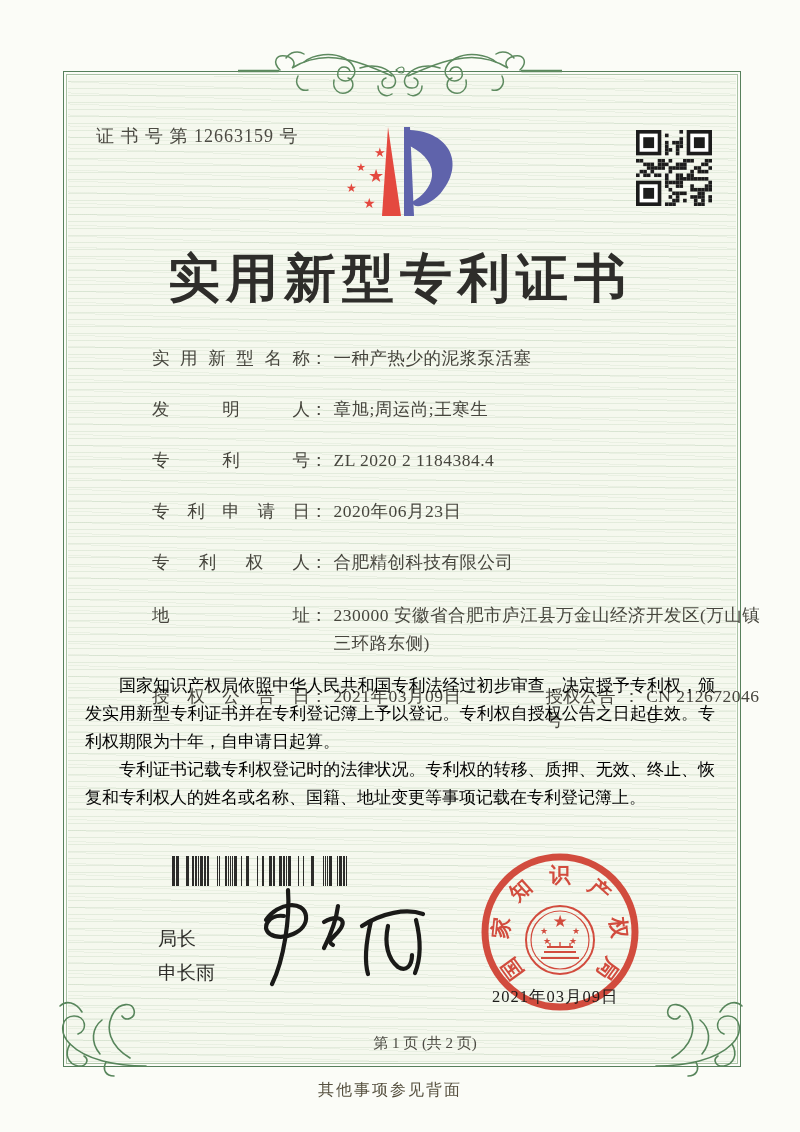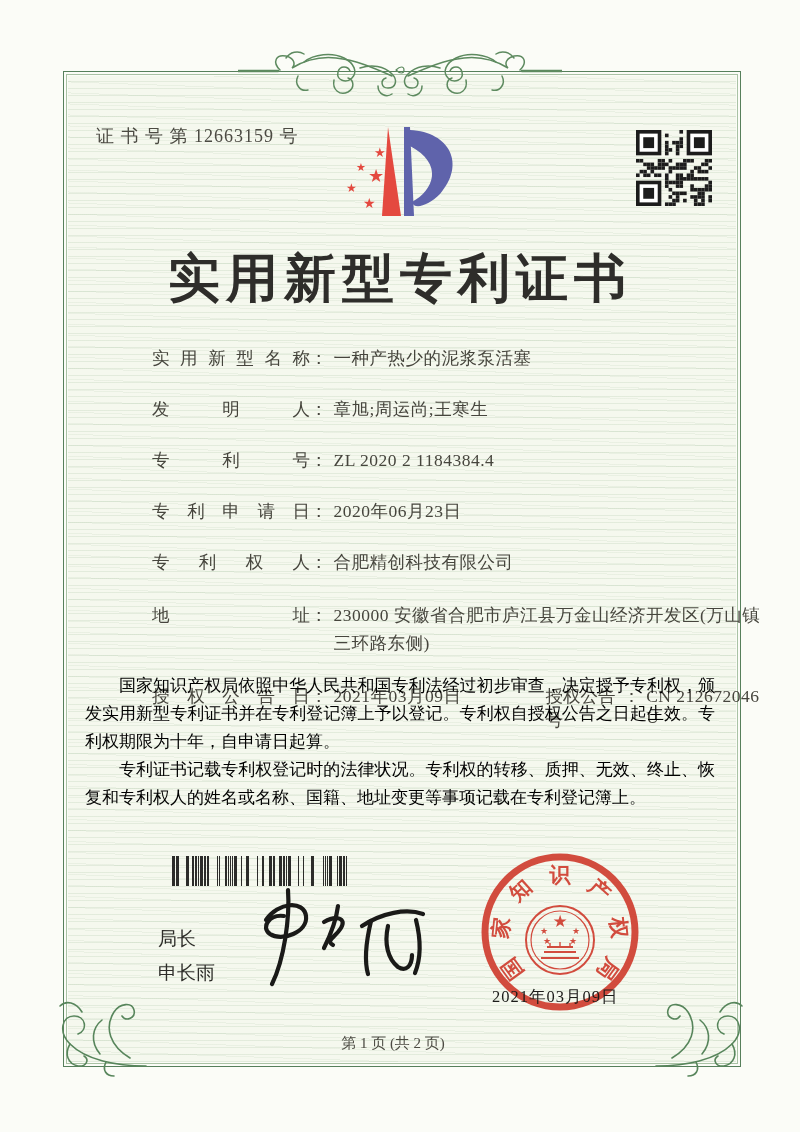--- a/index.html
+++ b/index.html
@@ -46,21 +46,21 @@
     left:85px; top:672px; width:630px; font-size:17px; line-height:28px;
     color:#000000; text-align:justify;
   }
   .bodytext p{ margin:0; text-indent:2em; }
   .director{ left:110px; top:922px; font-family:"Liberation Sans","DejaVu Sans",sans-serif;
     font-size:19px; color:#2c2c28; line-height:34px;margin-left:48px;}
   .seal-date{
     left:492px; top:986px; width:160px; font-size:16.5px; letter-spacing:1px;
     color:#1c1c1a; z-index:6;
   }
-  .page-info{ left:63px; top:1034px; width:660px; text-align:center; font-size:15px; color:#4b4a42;}
+  .page-info{ left:63px; top:1034px; width:660px; text-align:center; font-size:15px; color:#4b4a42;padding-left:32px;}
   .back-note{ left:0; top:1080px; width:780px; text-align:center; font-size:16px; color:#56503f; letter-spacing:2px;}
   svg{display:block;}
   .seal-svg{ z-index:5; opacity:.9; }
 </style>
 </head>
 <body>
 
 <div class="page">
 
   <div class="frame"></div>
@@ -389,14 +389,15 @@
       </g>
       <path d="M68,104 h32 M65,110 h38 M71,99 h26" stroke-width="2"></path>
       <path d="M74,99 v-4 M84,99 v-5 M94,99 v-4" stroke-width="1.4"></path>
     </g>
   </svg>
 
   <div class="abs seal-date">2021年03月09日</div>
 
   <div class="abs page-info">第 1 页 (共 2 页)</div>
 
+  <div class="abs back-note">其他事项参见背面</div>
 
 </div>
 
 </body></html>

